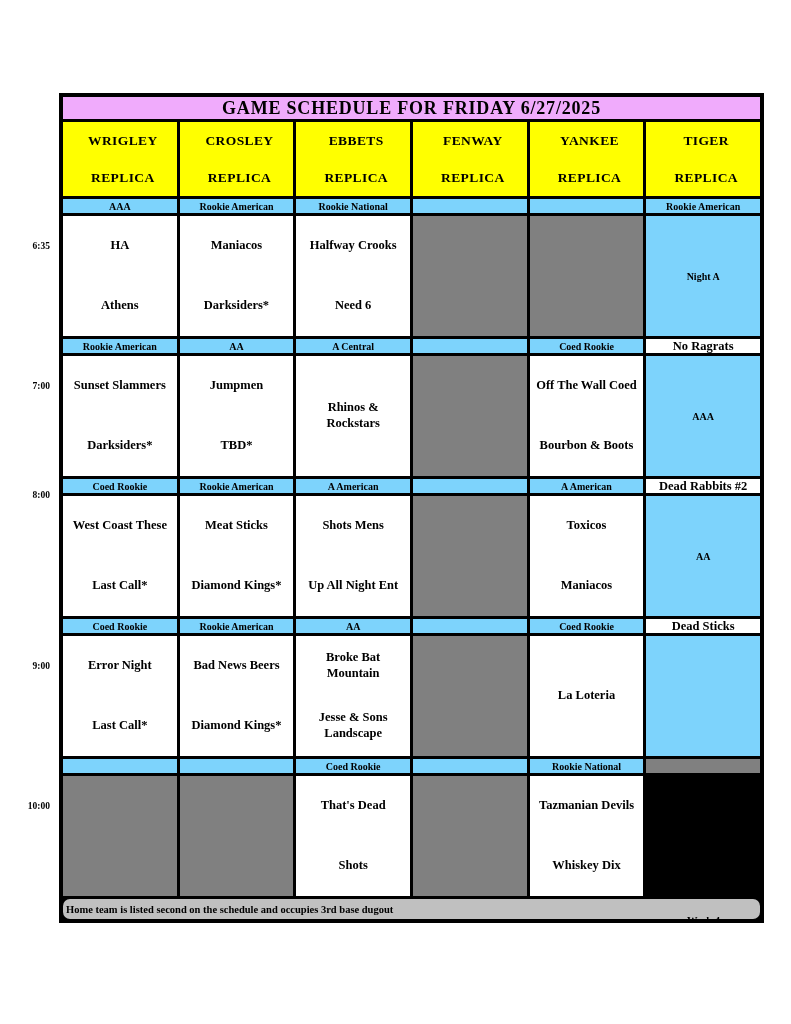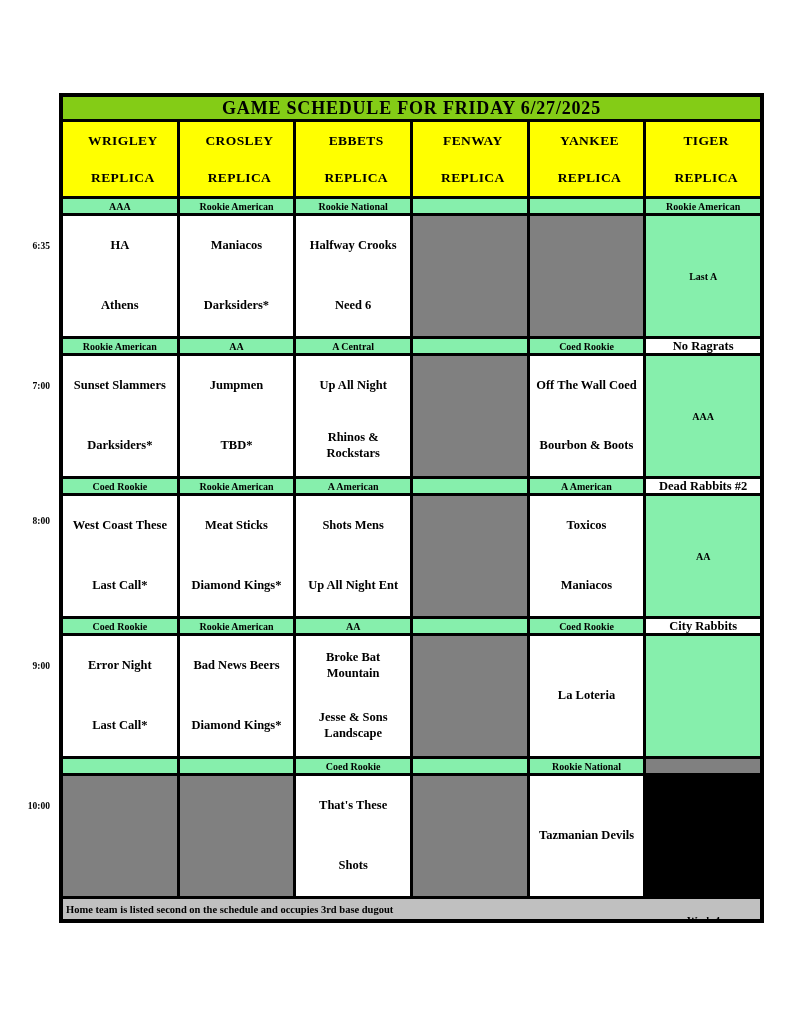--- a/index.html
+++ b/index.html
@@ -24,40 +24,40 @@
     grid-template-columns: repeat(6, 1fr);
     grid-template-rows: 22px 74px repeat(5, 14px 120px) 20px;
     gap: 3px;
     background: #000000;
     border: 4px solid #000000;
     width: 697px;
   }
   .cell { overflow: hidden; }
   .title-row {
     grid-column: 1 / -1;
-    background: #84cc16;
+    background: #f0abfc;
     display: flex;
     align-items: center;
     justify-content: center;
     font-size: 18px;
     letter-spacing: 0.8px;
   }
   .field {
     background: #ffff00;
     display: flex;
     flex-direction: column;
     align-items: center;
     justify-content: center;
     gap: 21px;
     font-size: 13.5px;
     letter-spacing: 0.4px;
     padding-left: 6px;
   }
   .div-cell {
-    background: #86efac;
+    background: #7dd3fc;
     display: flex;
     align-items: center;
     justify-content: center;
     font-size: 10px;
   }
   .game {
     background: #ffffff;
     display: flex;
     flex-direction: column;
   }
@@ -76,41 +76,42 @@
     display: inline-block;
     max-width: 102px;
   }
   .footer-row {
     grid-column: 1 / -1;
     background: #c0c0c0;
     display: flex;
     align-items: center;
     justify-content: space-between;
     font-size: 10.5px;
+    border-radius: 7px;
   }
   .footer-note { padding-left: 3px; }
   .footer-week { padding-right: 40px; margin-top: 23px; }
   .time-label {
     position: absolute;
     left: 0;
     width: 50px;
     text-align: right;
     font-size: 9.5px;
     line-height: 14px;
     height: 14px;
   }
 </style>
 </head>
 <body>
 
 <div>
 
   <div class="time-label" style="top:239px">6:35</div>
   <div class="time-label" style="top:379px">7:00</div>
-  <div class="time-label" style="top:514px">8:00</div>
+  <div class="time-label" style="top:488px">8:00</div>
   <div class="time-label" style="top:659px">9:00</div>
   <div class="time-label" style="top:799px">10:00</div>
 
   <div class="sheet">
     <div class="tbl">
 
       <div class="cell title-row">GAME SCHEDULE FOR FRIDAY 6/27/2025</div>
 
       <div class="cell field">
         <span>WRIGLEY</span>
@@ -164,21 +165,21 @@
         <div class="team">
             <span>Halfway Crooks</span>
           </div>
         <div class="team">
             <span>Need 6</span>
           </div>
       </div>
       <div class="cell game empty"></div>
       <div class="cell game empty"></div>
 
-      <div class="cell div-cell">Last A</div>
+      <div class="cell div-cell">Night A</div>
       <div class="cell div-cell">Rookie American</div>
       <div class="cell div-cell">AA</div>
       <div class="cell div-cell">A Central</div>
       <div class="cell div-cell"></div>
       <div class="cell div-cell">Coed Rookie</div>
 
       <div class="cell game">
         <div class="team">
             <span>No Ragrats</span>
           </div>
@@ -197,23 +198,20 @@
       <div class="cell game">
         <div class="team">
             <span>Jumpmen</span>
           </div>
         <div class="team">
             <span>TBD*</span>
           </div>
       </div>
       <div class="cell game">
         <div class="team">
-            <span>Up All Night</span>
-          </div>
-        <div class="team">
             <span>Rhinos &amp; Rockstars</span>
           </div>
       </div>
       <div class="cell game empty"></div>
       <div class="cell game">
         <div class="team">
             <span>Off The Wall Coed</span>
           </div>
         <div class="team">
             <span>Bourbon &amp; Boots</span>
@@ -271,21 +269,21 @@
 
       <div class="cell div-cell">AA</div>
       <div class="cell div-cell">Coed Rookie</div>
       <div class="cell div-cell">Rookie American</div>
       <div class="cell div-cell">AA</div>
       <div class="cell div-cell"></div>
       <div class="cell div-cell">Coed Rookie</div>
 
       <div class="cell game">
         <div class="team">
-            <span>City Rabbits</span>
+            <span>Dead Sticks</span>
           </div>
         <div class="team">
             <span>TBD*</span>
           </div>
       </div>
       <div class="cell game">
         <div class="team">
             <span>Error Night</span>
           </div>
         <div class="team">
@@ -320,30 +318,33 @@
       <div class="cell div-cell"></div>
       <div class="cell div-cell">Coed Rookie</div>
       <div class="cell div-cell"></div>
       <div class="cell div-cell">Rookie National</div>
 
       <div class="cell game empty"></div>
       <div class="cell game empty"></div>
       <div class="cell game empty"></div>
       <div class="cell game">
         <div class="team">
-            <span>That's These</span>
+            <span>That's Dead</span>
           </div>
         <div class="team">
             <span>Shots</span>
           </div>
       </div>
       <div class="cell game empty"></div>
       <div class="cell game">
         <div class="team">
             <span>Tazmanian Devils</span>
+          </div>
+        <div class="team">
+            <span>Whiskey Dix</span>
           </div>
       </div>
 
       <div class="cell footer-row">
         <span class="footer-note">Home team is listed second on the schedule and occupies 3rd base dugout</span>
         <span class="footer-week">Week 4</span>
       </div>
 
     </div>
   </div>

